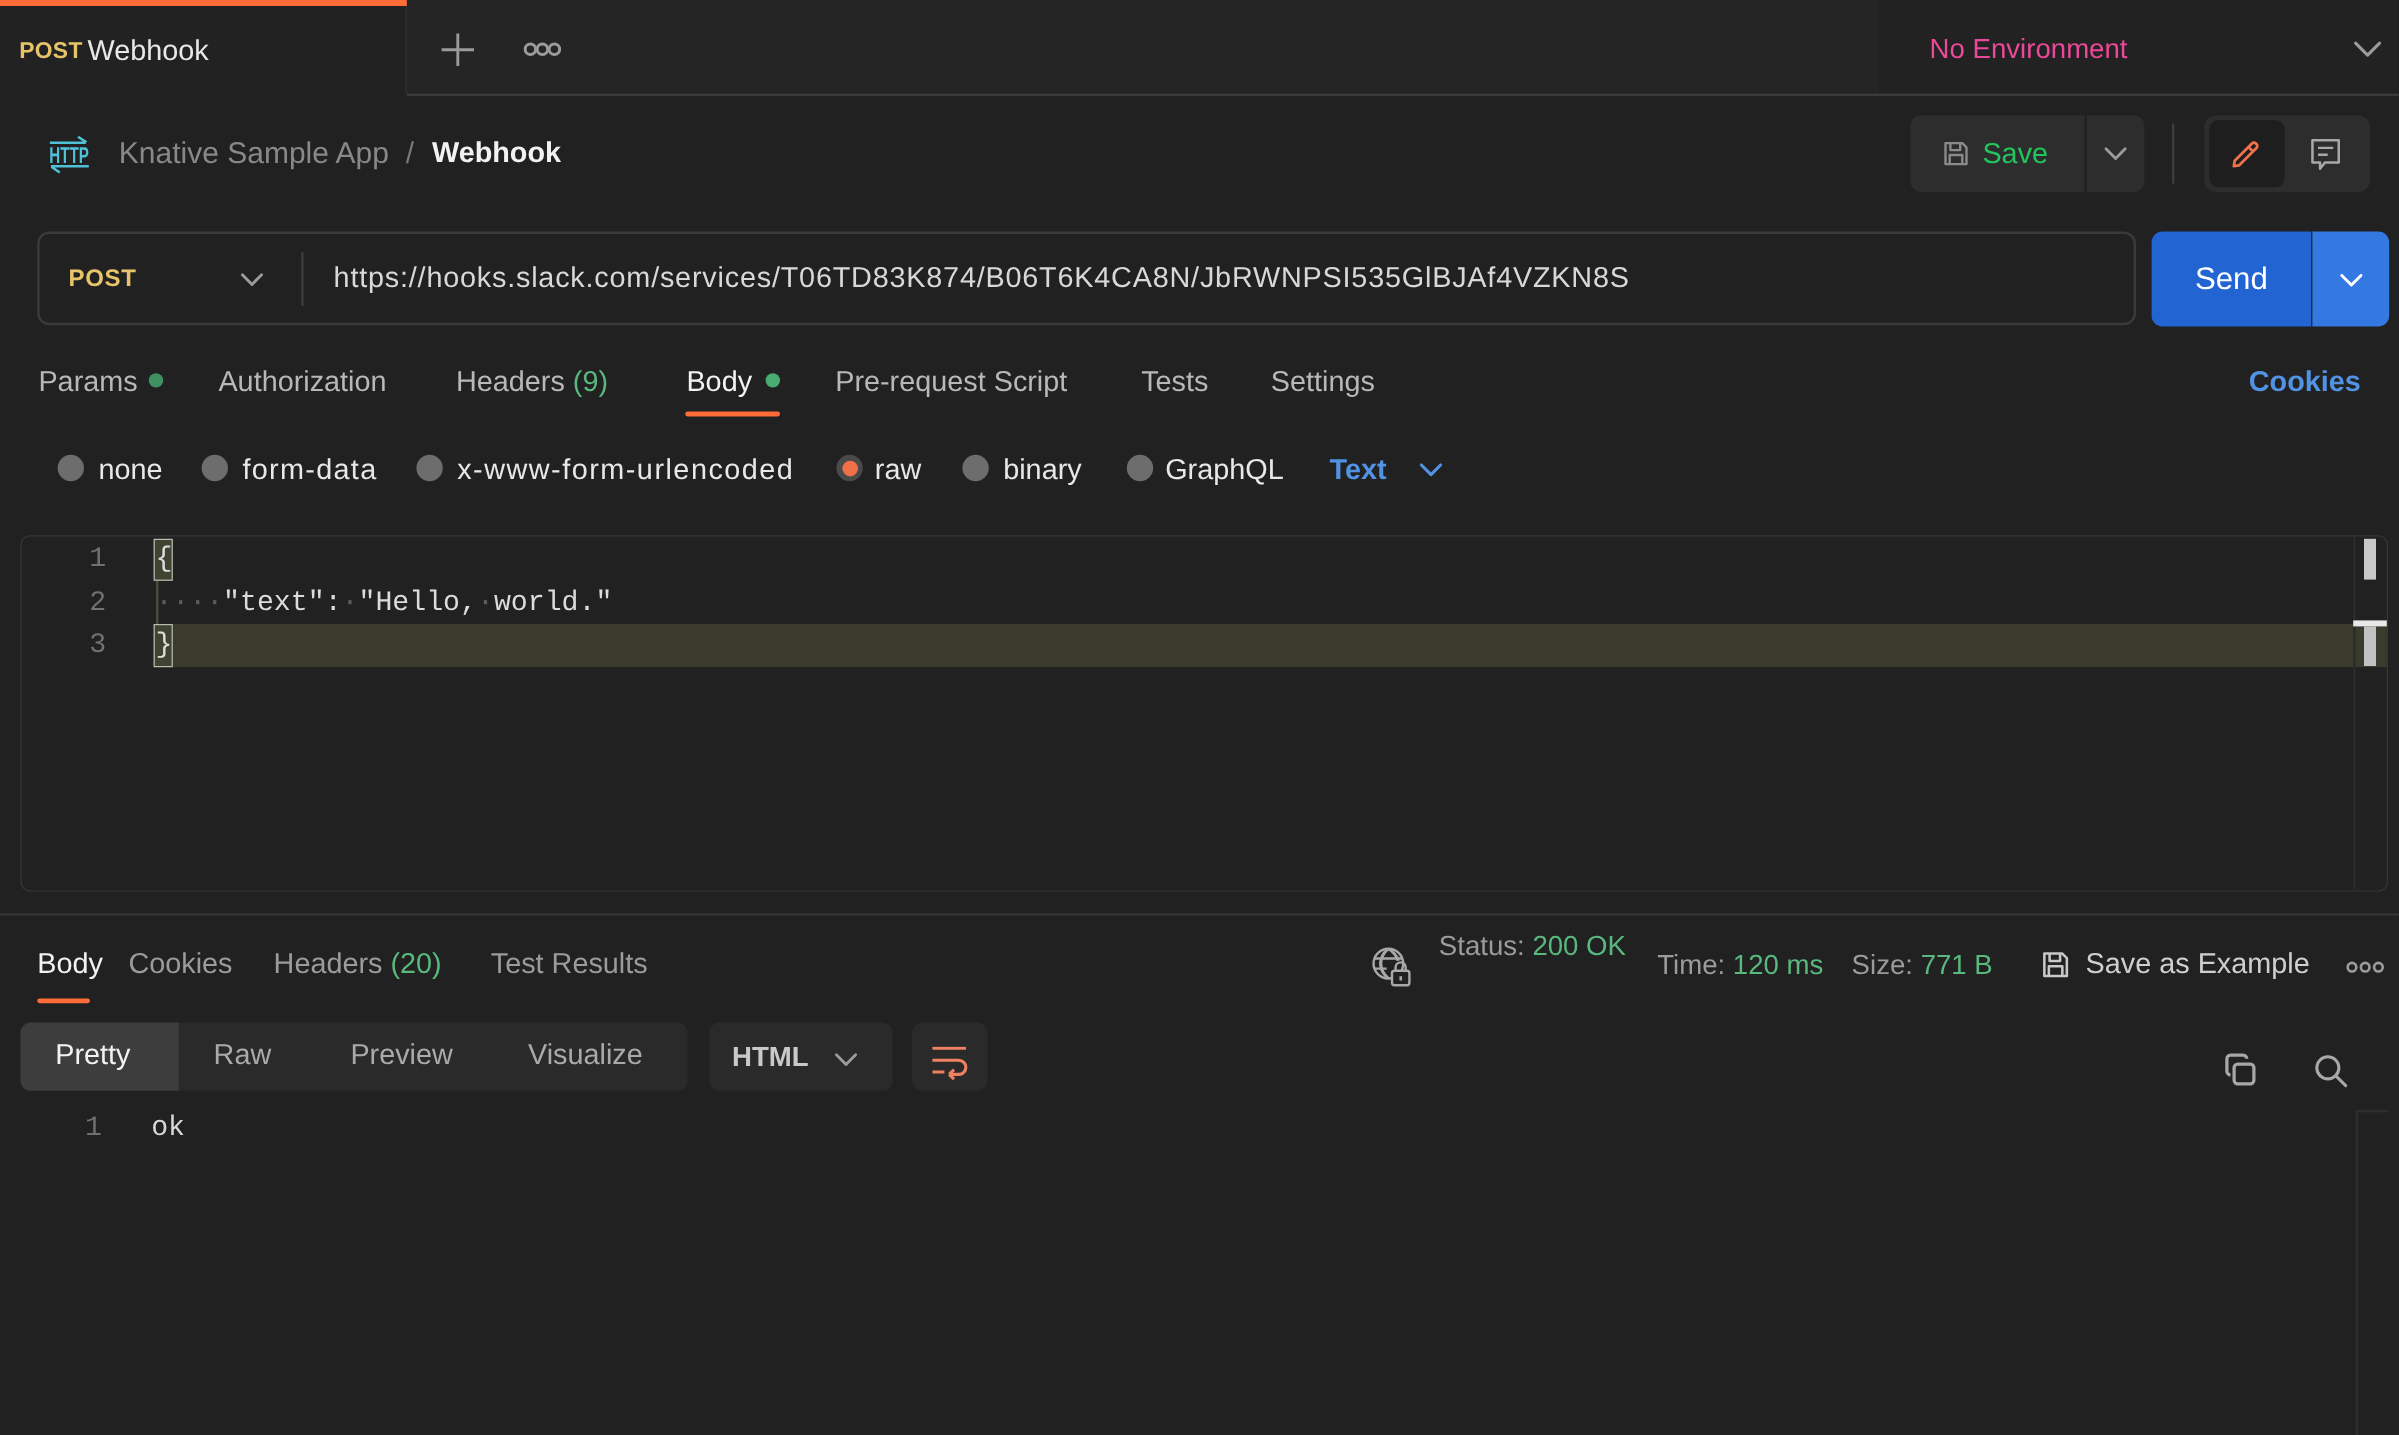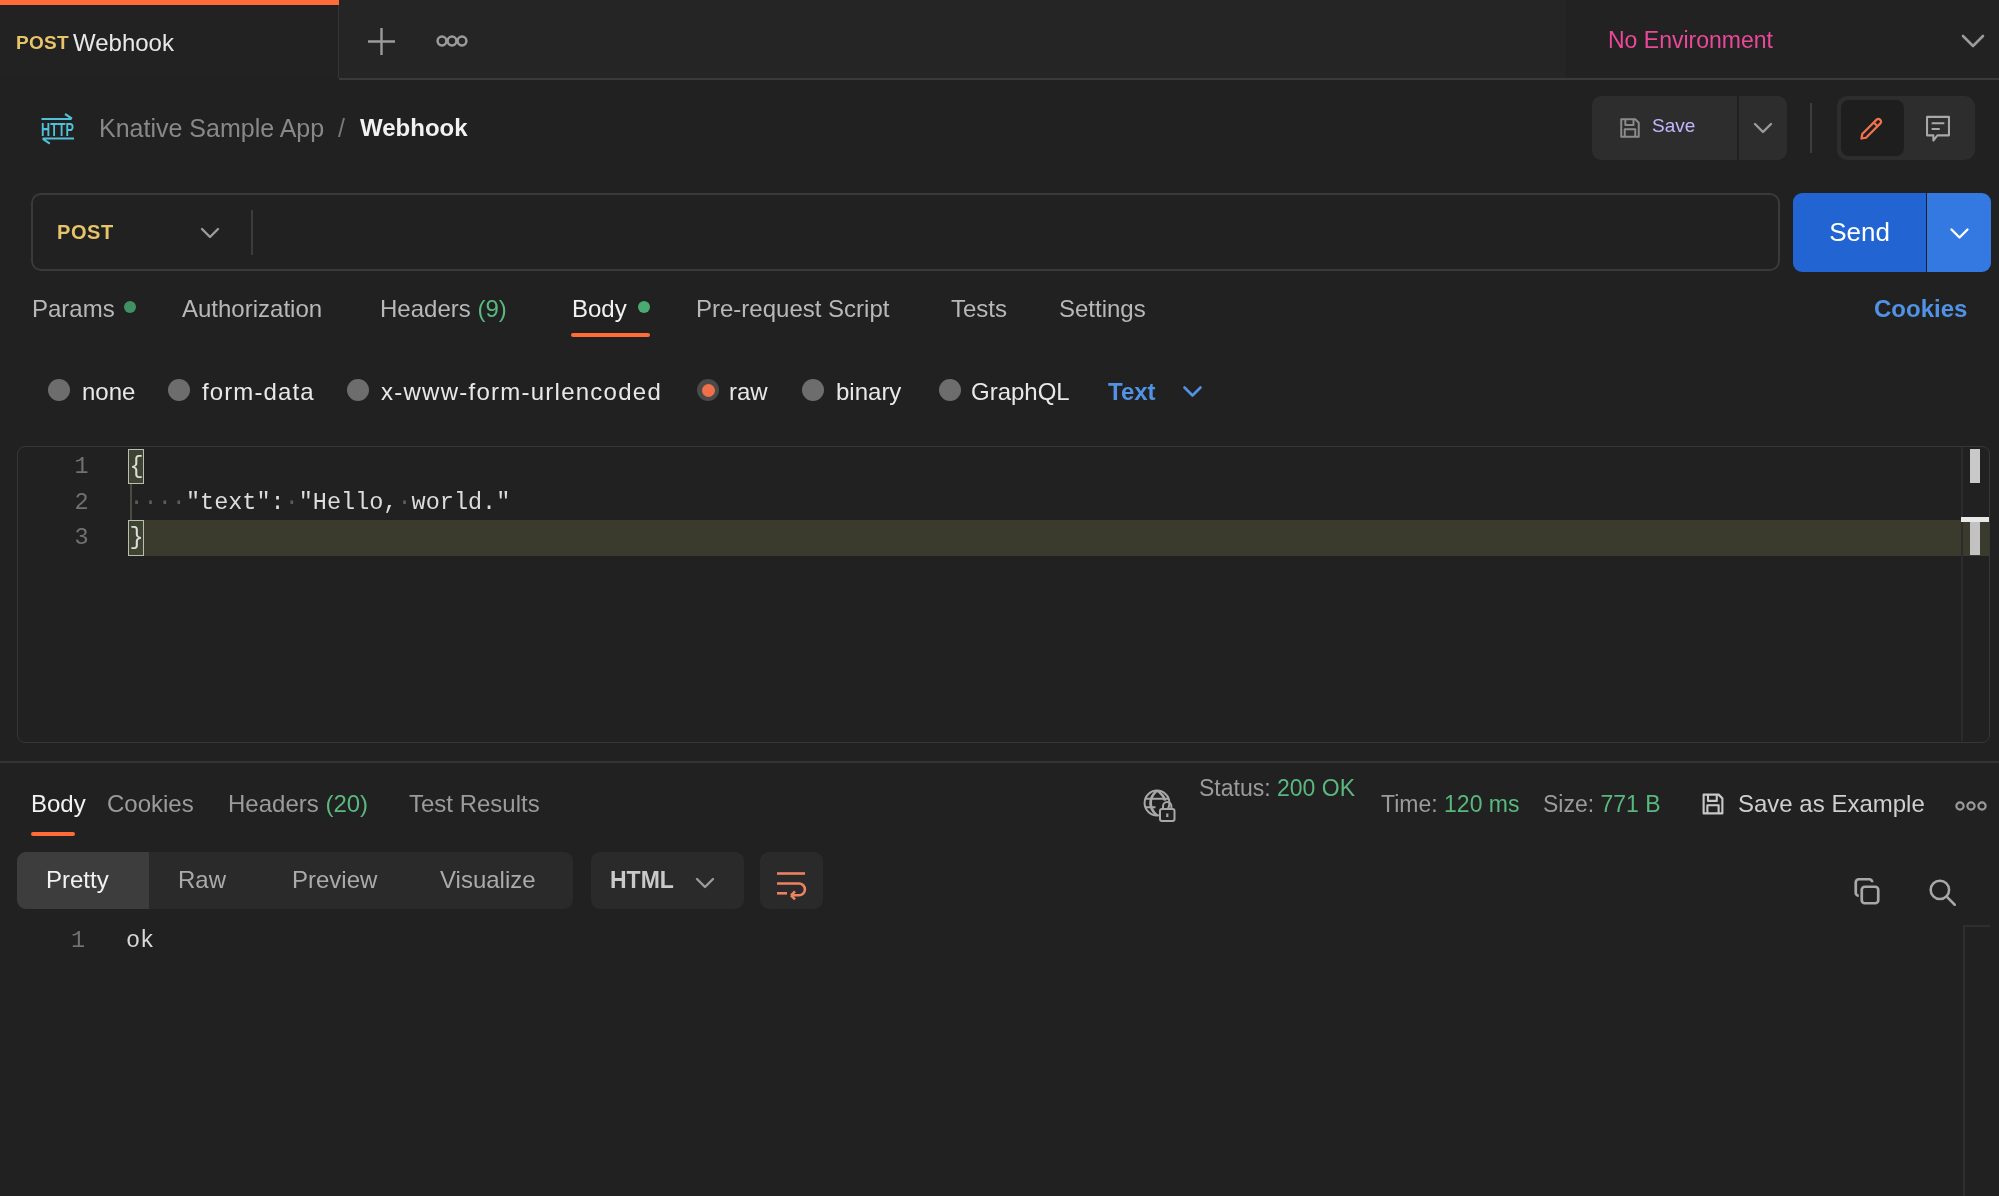--- a/index.html
+++ b/index.html
@@ -50,21 +50,21 @@
     <text x="0" y="23" font-family="Liberation Sans" font-weight="bold" font-size="19" fill="#50c1d9" textLength="33" lengthAdjust="spacingAndGlyphs">HTTP</text>
   </svg>
   <div class="abs" style="left:99px;top:36px;font-size:25px;color:#888888;">Knative Sample App&nbsp;&nbsp;<span style="color:#777">/</span></div>
   <div class="abs" style="left:360px;top:36px;font-size:24px;font-weight:bold;color:#f2f2f2;">Webhook</div>
 
   <div class="abs" style="left:1592px;top:18px;width:145px;height:64px;background:#2d2d2d;border-radius:9px 0 0 9px;"></div>
   <div class="abs" style="left:1739px;top:18px;width:48px;height:64px;background:#2d2d2d;border-radius:0 9px 9px 0;"></div>
   <svg class="abs" style="left:1616px;top:36px;" width="28" height="28" viewBox="0 0 24 24">
     <path d="M4.5 4.5 h12 l3 3 v12 h-15 z M8 4.5 v5 h7 v-5 M7.5 19.5 v-6.5 h9 v6.5" stroke="#8b8b8b" stroke-width="1.7" fill="none" stroke-linejoin="round"></path>
   </svg>
-  <div class="abs" style="left:1652px;top:37px;font-size:19px;color:#c4b5fd;">Save</div>
+  <div class="abs" style="left:1652px;top:37px;font-size:24px;color:#22c55e;">Save</div>
   <svg class="abs" style="left:1752px;top:43px;" width="22" height="14" viewBox="0 0 22 14">
     <path d="M3 3 L11 11 L19 3" stroke="#9b9b9b" stroke-width="2.4" fill="none" stroke-linecap="round" stroke-linejoin="round"></path>
   </svg>
 
   <div class="abs" style="left:1810px;top:25px;width:2px;height:50px;background:#3d3d3d;"></div>
 
   <div class="abs" style="left:1837px;top:18px;width:138px;height:64px;background:#2d2d2d;border-radius:10px;"></div>
   <div class="abs" style="left:1841px;top:22px;width:63px;height:56px;background:#1e1e1e;border-radius:8px;"></div>
   <svg class="abs" style="left:1857px;top:35px;" width="30" height="30" viewBox="0 0 24 24">
     <path d="M4.2 16.8 L15.7 5.3 a1.9 1.9 0 0 1 2.7 0 l0.3 0.3 a1.9 1.9 0 0 1 0 2.7 L7.2 19.8 L3.6 20.4 z" stroke="#f1714b" stroke-width="1.8" fill="none" stroke-linejoin="round"></path>
@@ -75,32 +75,33 @@
     <path d="M6.5 8 h11 M6.5 13 h7" stroke="#a8a8a8" stroke-width="1.8" fill="none"></path>
   </svg>
 </div>
 
 <div class="abs" style="left:31px;top:193px;width:1749px;height:78px;border:2px solid #3a3a3a;border-radius:10px;">
   <div class="abs" style="left:24px;top:26px;font-size:20px;font-weight:bold;color:#e7c36a;letter-spacing:0.6px;">POST</div>
   <svg class="abs" style="left:166px;top:31px;" width="22" height="14" viewBox="0 0 22 14">
     <path d="M3 3 L11 11 L19 3" stroke="#9b9b9b" stroke-width="2.4" fill="none" stroke-linecap="round" stroke-linejoin="round"></path>
   </svg>
   <div class="abs" style="left:218px;top:15px;width:1.5px;height:45px;background:#3c3c3c;"></div>
+  <div class="abs" style="left:245px;top:23px;font-size:24px;letter-spacing:0.66px;color:#d8d8d8;">https://hooks.slack.com/services/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</div>
 </div>
 
 <div class="abs" style="left:1793px;top:193px;width:133px;height:79px;background:#2264d2;border-radius:9px 0 0 9px;">
   <div style="text-align:center;margin-top:24px;font-size:26px;font-weight:normal;color:#ffffff;">Send</div>
 </div>
 <div class="abs" style="left:1927px;top:193px;width:64px;height:79px;background:#3478e2;border-radius:0 9px 9px 0;">
   <svg style="margin:34px auto 0;" width="21" height="13" viewBox="0 0 21 13">
     <path d="M2.5 2.5 L10.5 10.5 L18.5 2.5" stroke="#ffffff" stroke-width="2.4" fill="none" stroke-linecap="round" stroke-linejoin="round"></path>
   </svg>
 </div>
 
-<div class="abs" style="left:0;top:290px;width:1869px;height:56px;font-size:24px;color:#b8b8b8;">
+<div class="abs" style="left:0;top:300px;width:1869px;height:56px;font-size:24px;color:#b8b8b8;">
   <div class="abs" style="left:32px;top:5px;">Params</div>
   <div class="abs" style="left:124px;top:11px;width:12px;height:12px;border-radius:50%;background:#3f9162;"></div>
   <div class="abs" style="left:182px;top:5px;">Authorization</div>
   <div class="abs" style="left:380px;top:5px;">Headers <span class="green">(9)</span></div>
   <div class="abs" style="left:572px;top:5px;color:#f2f2f2;">Body</div>
   <div class="abs" style="left:638px;top:11px;width:12px;height:12px;border-radius:50%;background:#49ab72;"></div>
   <div class="abs" style="left:696px;top:5px;">Pre-request Script</div>
   <div class="abs" style="left:951px;top:5px;">Tests</div>
   <div class="abs" style="left:1059px;top:5px;">Settings</div>
   <div class="abs" style="left:571px;top:43px;width:79px;height:4px;background:#ff6c37;border-radius:2px;"></div>

